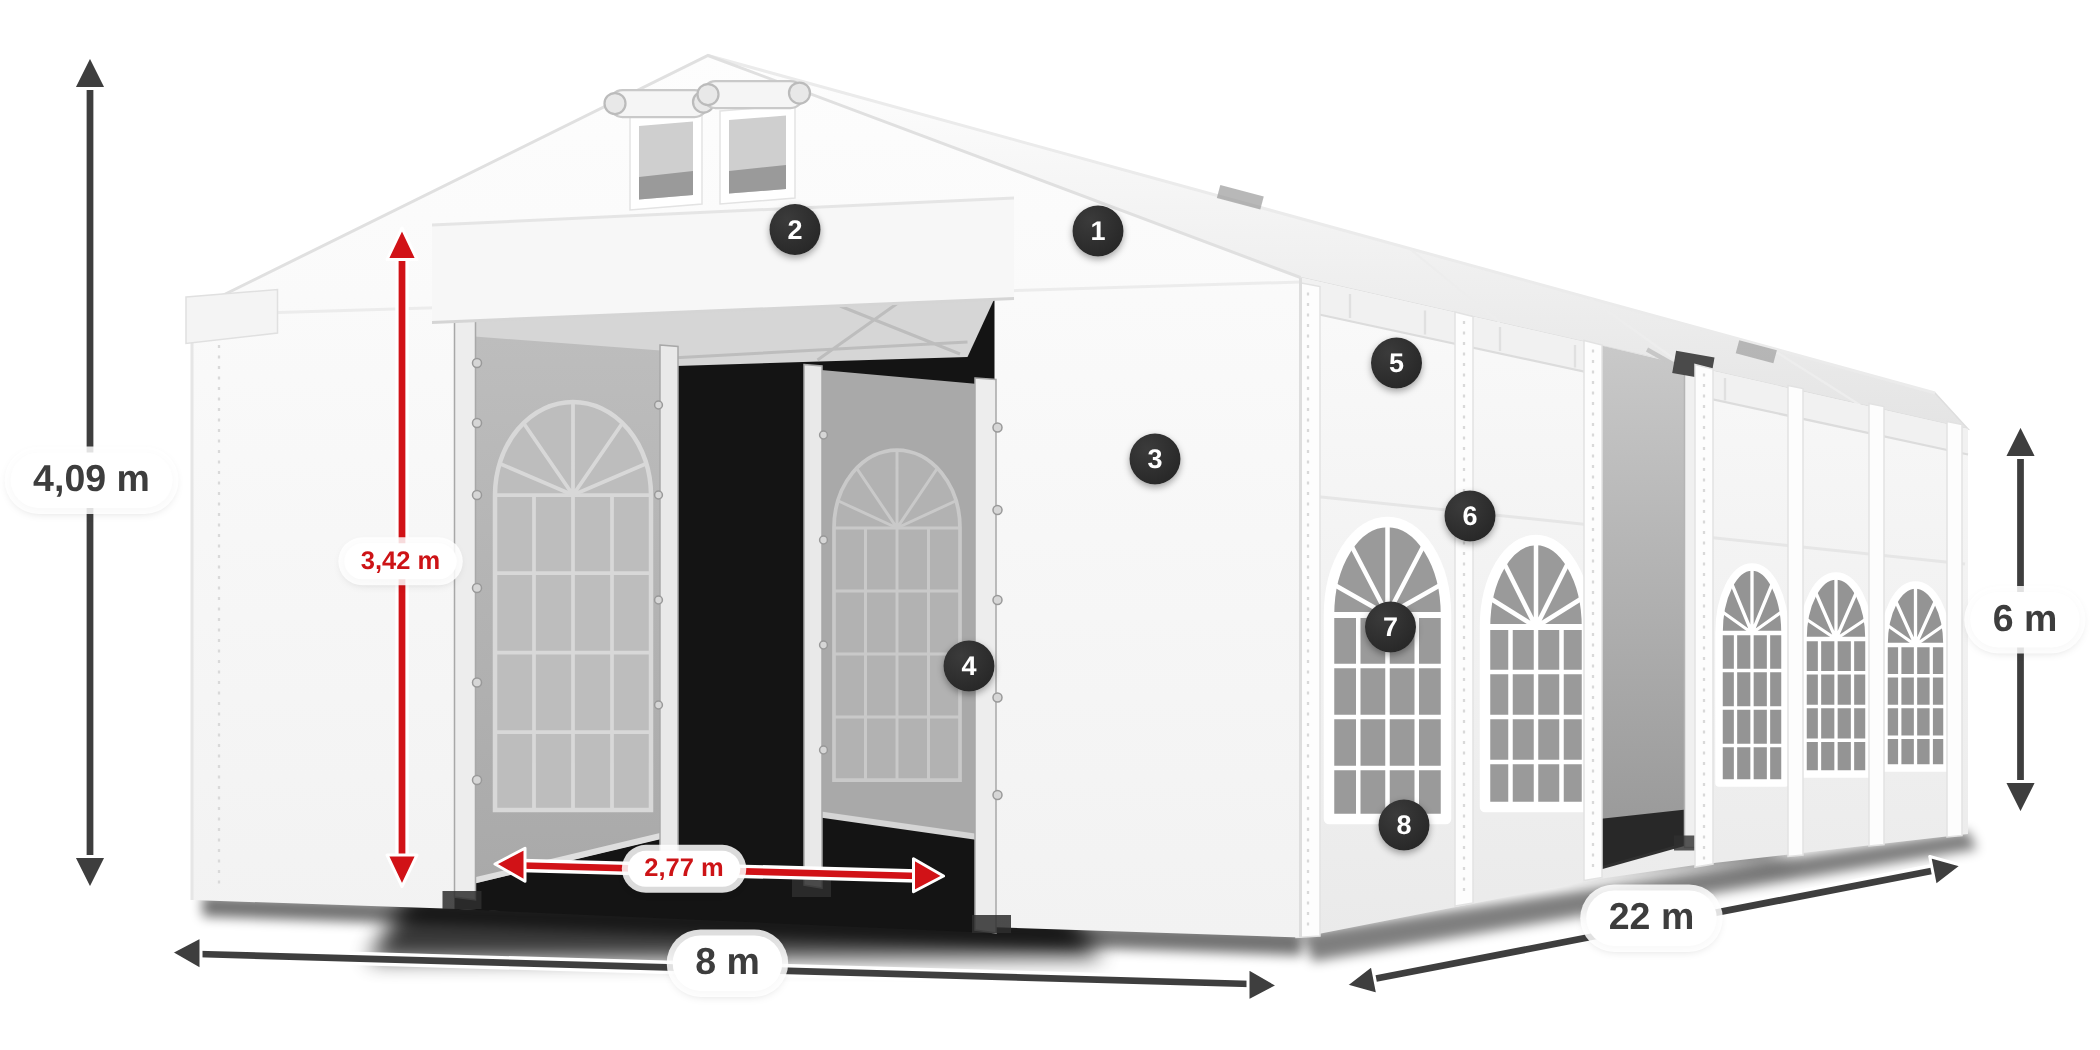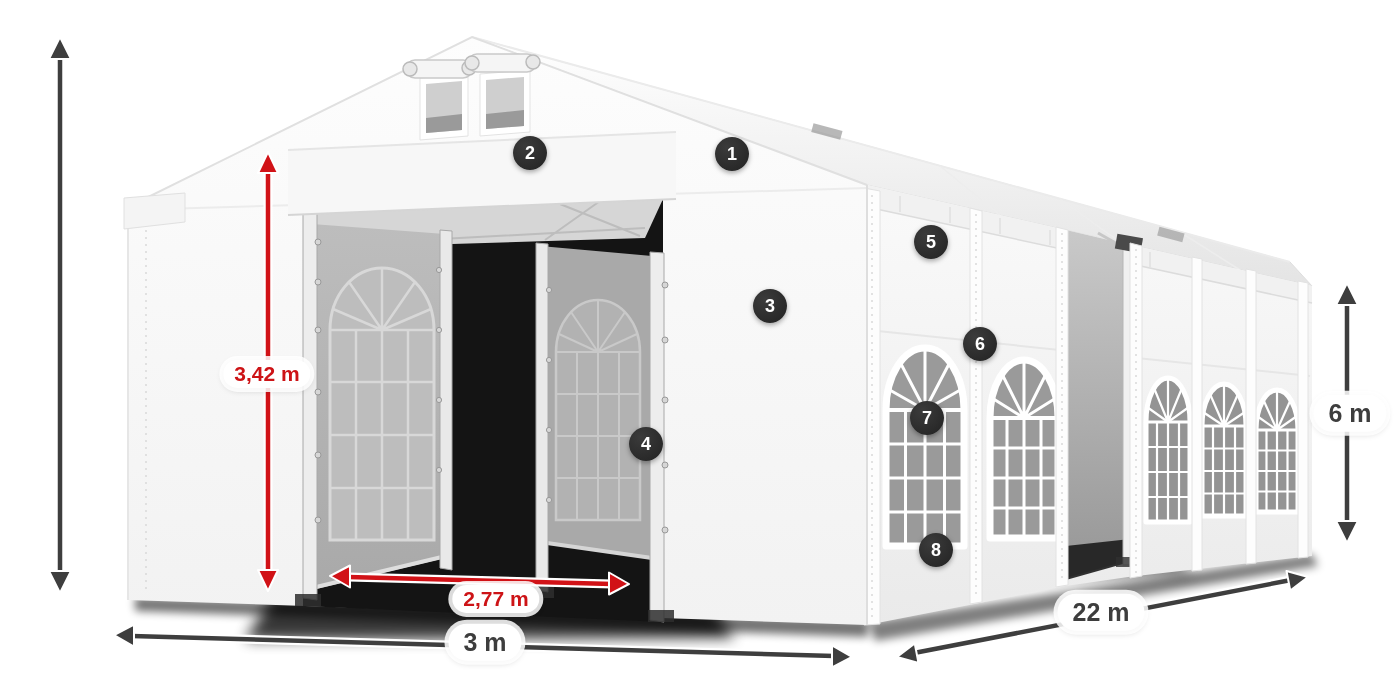--- a/index.html
+++ b/index.html
@@ -12,21 +12,21 @@
   svg.tent{position:absolute;left:0;top:0;}
   .pill{
     position:absolute;transform:translate(-50%,-50%);
     background:#ffffff;border-radius:999px;
     font-weight:bold;color:#3d3d3d;white-space:nowrap;line-height:1.15;
     box-shadow:0 0 0 4px rgba(255,255,255,.85), 0 2px 7px rgba(0,0,0,.22);
     padding:4px 15px;z-index:30;
   }
   .pill.red{color:#cd1316;}
   .pill.size-lg{font-size:25px;}
-  .pill.size-md{font-size:21px;padding:2px 11px;}
+  .pill.size-md{font-size:17px;padding:2px 11px;}
   .badge{
     position:absolute;transform:translate(-50%,-50%);
     width:34px;height:34px;border-radius:50%;
     background:radial-gradient(circle at 35% 30%, #3b3b3b, #222222);
     color:#ffffff;font-weight:bold;font-size:18px;
     display:flex;align-items:center;justify-content:center;
     box-shadow:0 2px 5px rgba(0,0,0,.35);z-index:40;
     cursor:pointer;
   }
 </style>
@@ -263,23 +263,24 @@
     </g>
 
     <g>
       <path d="M1347,300 L1347,526" stroke="#ffffff" stroke-width="9"></path>
       <path d="M1347,300 L1347,526" stroke="#3e3e3e" stroke-width="4.5"></path>
       <path d="M1347,283 L1358,305 L1336,305 Z M1347,543 L1358,521 L1336,521 Z" fill="#3e3e3e" stroke="#ffffff" stroke-width="2" stroke-linejoin="round"></path>
     </g>
   </g>
 </svg>
 
+<div class="pill size-lg" style="left:61px;top:320px;">4,09 m</div>
 <div class="pill size-md red" style="left:267px;top:374px;">3,42 m</div>
-<div class="pill size-md red" style="left:496px;top:579px;margin-top:20px;">2,77 m</div>
-<div class="pill size-lg" style="left:485px;top:642px;">3 m</div>
+<div class="pill size-md red" style="left:456px;top:579px;">2,77 m</div>
+<div class="pill size-lg" style="left:485px;top:642px;">8 m</div>
 <div class="pill size-lg" style="left:1101px;top:612px;">22 m</div>
 <div class="pill size-lg" style="left:1350px;top:413px;">6 m</div>
 
 <div class="badge" style="left:732px;top:154px;">1</div>
 <div class="badge" style="left:530px;top:153px;">2</div>
 <div class="badge" style="left:770px;top:306px;">3</div>
 <div class="badge" style="left:646px;top:444px;">4</div>
 <div class="badge" style="left:931px;top:242px;">5</div>
 <div class="badge" style="left:980px;top:344px;">6</div>
 <div class="badge" style="left:927px;top:418px;">7</div>

